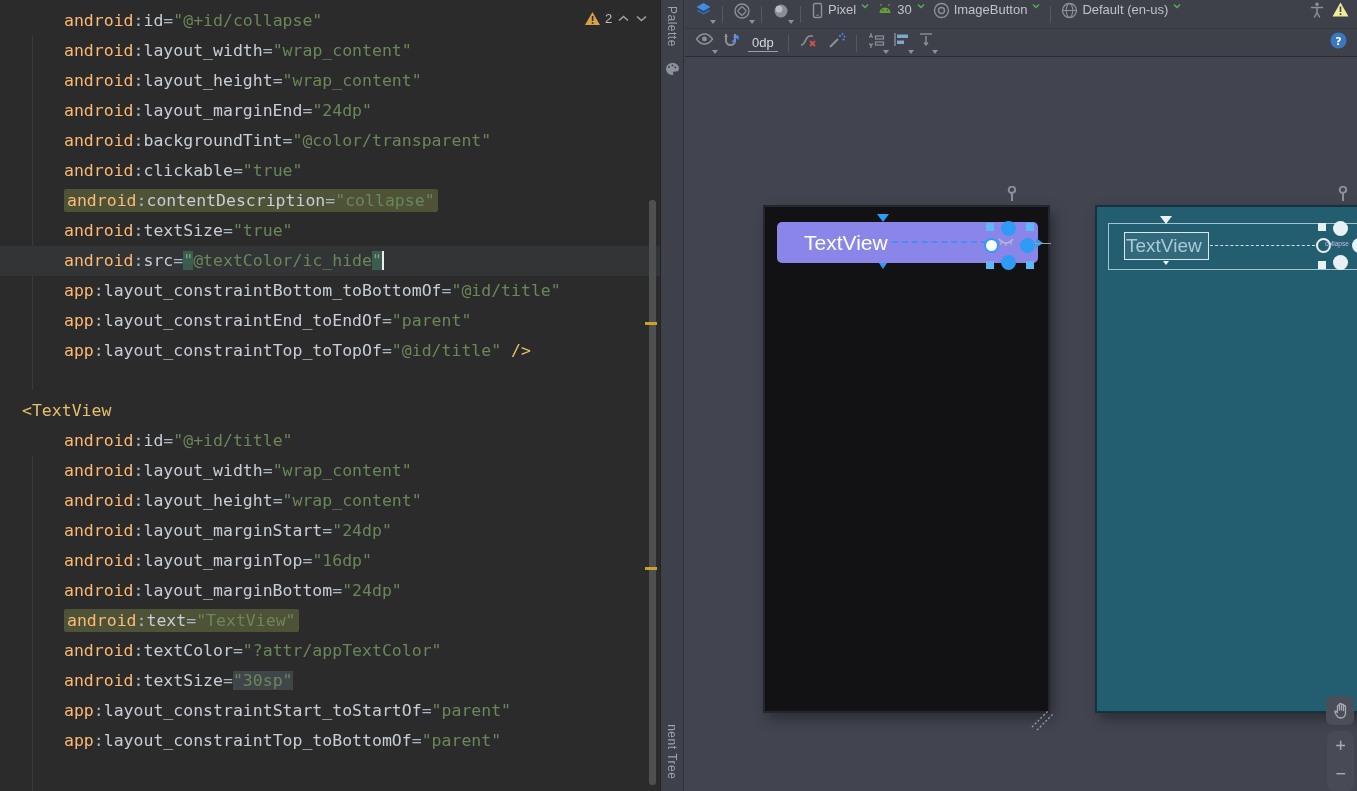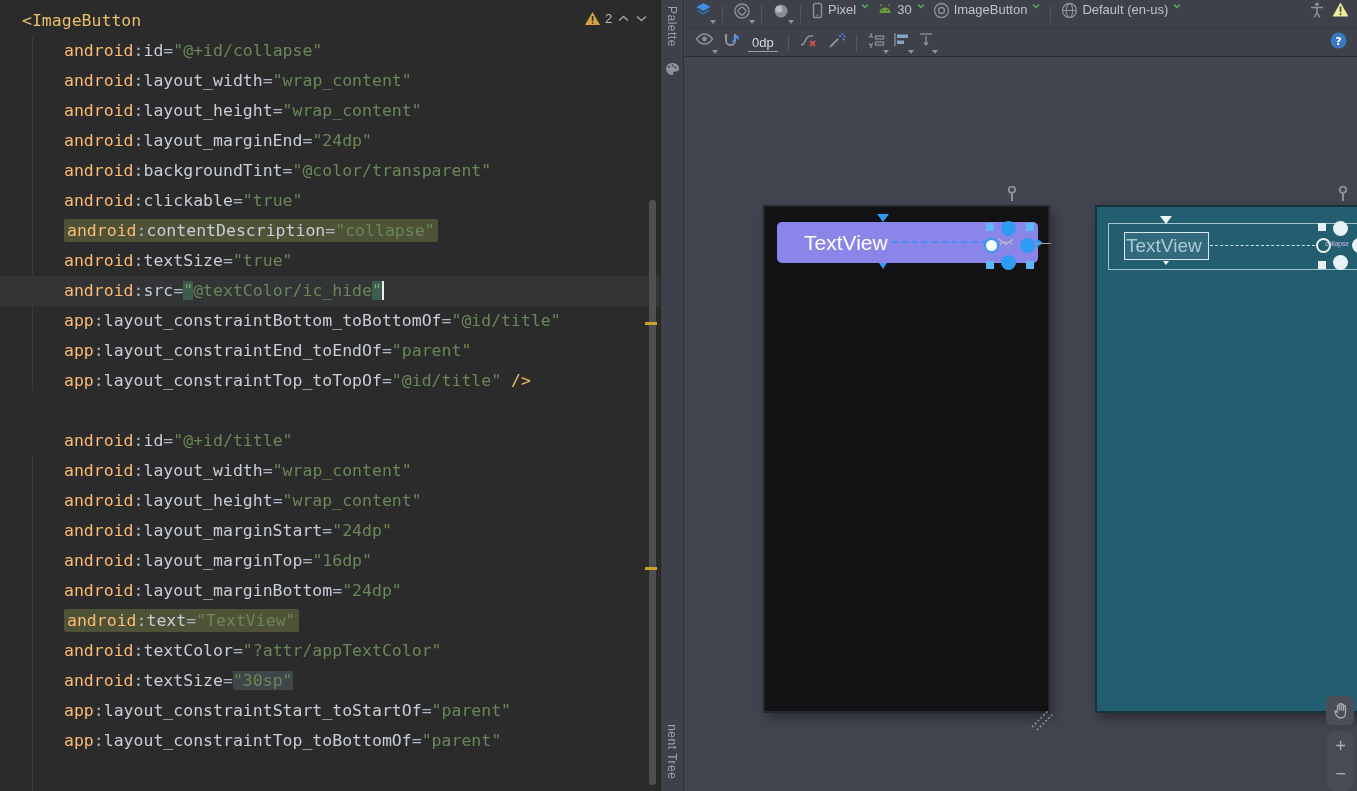--- a/index.html
+++ b/index.html
@@ -124,34 +124,34 @@
   .zoom-panel .zbtn { display:block; color:#A8ABB2; font-size:17px; height:28px;
               line-height:28px; font-family:"DejaVu Sans Mono", monospace; }
 </style>
 </head>
 <body>
 
 <div class="editor">
   <div class="indent-guide" style="top:36px;height:354px;"></div>
   <div class="indent-guide" style="top:456px;height:335px;"></div>
   <div class="code-area">
-      <div class="code-line" style="padding-left: 22px;"><span class="tk-tag">&lt;ImageButton</span></div>
       <div class="code-line" style="padding-left: 64px;"><span class="tk-ns">android</span><span class="tk-pn">:</span><span class="tk-at">id</span><span class="tk-eq">=</span><span class="tk-vl">"@+id/collapse"</span></div>
       <div class="code-line" style="padding-left: 64px;"><span class="tk-ns">android</span><span class="tk-pn">:</span><span class="tk-at">layout_width</span><span class="tk-eq">=</span><span class="tk-vl">"wrap_content"</span></div>
       <div class="code-line" style="padding-left: 64px;"><span class="tk-ns">android</span><span class="tk-pn">:</span><span class="tk-at">layout_height</span><span class="tk-eq">=</span><span class="tk-vl">"wrap_content"</span></div>
       <div class="code-line" style="padding-left: 64px;"><span class="tk-ns">android</span><span class="tk-pn">:</span><span class="tk-at">layout_marginEnd</span><span class="tk-eq">=</span><span class="tk-vl">"24dp"</span></div>
       <div class="code-line" style="padding-left: 64px;"><span class="tk-ns">android</span><span class="tk-pn">:</span><span class="tk-at">backgroundTint</span><span class="tk-eq">=</span><span class="tk-vl">"@color/transparent"</span></div>
       <div class="code-line" style="padding-left: 64px;"><span class="tk-ns">android</span><span class="tk-pn">:</span><span class="tk-at">clickable</span><span class="tk-eq">=</span><span class="tk-vl">"true"</span></div>
       <div class="code-line" style="padding-left: 64px;"><span class="hl-search"><span class="tk-ns">android</span><span class="tk-pn">:</span><span class="tk-at">contentDescription</span><span class="tk-eq">=</span><span class="tk-vl">"collapse"</span></span></div>
       <div class="code-line" style="padding-left: 64px;"><span class="tk-ns">android</span><span class="tk-pn">:</span><span class="tk-at">textSize</span><span class="tk-eq">=</span><span class="tk-vl">"true"</span></div>
       <div class="code-line cur" style="padding-left: 64px;"><span class="tk-ns">android</span><span class="tk-pn">:</span><span class="tk-at">src</span><span class="tk-eq">=</span><span class="tk-qs">"</span><span class="tk-vl">@textColor/ic_hide</span><span class="tk-qs">"</span><span class="caret"></span></div>
       <div class="code-line" style="padding-left: 64px;"><span class="tk-ns">app</span><span class="tk-pn">:</span><span class="tk-at">layout_constraintBottom_toBottomOf</span><span class="tk-eq">=</span><span class="tk-vl">"@id/title"</span></div>
       <div class="code-line" style="padding-left: 64px;"><span class="tk-ns">app</span><span class="tk-pn">:</span><span class="tk-at">layout_constraintEnd_toEndOf</span><span class="tk-eq">=</span><span class="tk-vl">"parent"</span></div>
       <div class="code-line" style="padding-left: 64px;"><span class="tk-ns">app</span><span class="tk-pn">:</span><span class="tk-at">layout_constraintTop_toTopOf</span><span class="tk-eq">=</span><span class="tk-vl">"@id/title"</span><span class="tk-pl"> </span><span class="tk-tag">/&gt;</span></div>
       <div class="code-line" style="padding-left: 22px;"></div>
+      <div class="code-line" style="padding-left: 22px;"><span class="tk-tag">&lt;TextView</span></div>
       <div class="code-line" style="padding-left: 64px;"><span class="tk-ns">android</span><span class="tk-pn">:</span><span class="tk-at">id</span><span class="tk-eq">=</span><span class="tk-vl">"@+id/title"</span></div>
       <div class="code-line" style="padding-left: 64px;"><span class="tk-ns">android</span><span class="tk-pn">:</span><span class="tk-at">layout_width</span><span class="tk-eq">=</span><span class="tk-vl">"wrap_content"</span></div>
       <div class="code-line" style="padding-left: 64px;"><span class="tk-ns">android</span><span class="tk-pn">:</span><span class="tk-at">layout_height</span><span class="tk-eq">=</span><span class="tk-vl">"wrap_content"</span></div>
       <div class="code-line" style="padding-left: 64px;"><span class="tk-ns">android</span><span class="tk-pn">:</span><span class="tk-at">layout_marginStart</span><span class="tk-eq">=</span><span class="tk-vl">"24dp"</span></div>
       <div class="code-line" style="padding-left: 64px;"><span class="tk-ns">android</span><span class="tk-pn">:</span><span class="tk-at">layout_marginTop</span><span class="tk-eq">=</span><span class="tk-vl">"16dp"</span></div>
       <div class="code-line" style="padding-left: 64px;"><span class="tk-ns">android</span><span class="tk-pn">:</span><span class="tk-at">layout_marginBottom</span><span class="tk-eq">=</span><span class="tk-vl">"24dp"</span></div>
       <div class="code-line" style="padding-left: 64px;"><span class="hl-search"><span class="tk-ns">android</span><span class="tk-pn">:</span><span class="tk-at">text</span><span class="tk-eq">=</span><span class="tk-vl">"TextView"</span></span></div>
       <div class="code-line" style="padding-left: 64px;"><span class="tk-ns">android</span><span class="tk-pn">:</span><span class="tk-at">textColor</span><span class="tk-eq">=</span><span class="tk-vl">"?attr/appTextColor"</span></div>
       <div class="code-line" style="padding-left: 64px;"><span class="tk-ns">android</span><span class="tk-pn">:</span><span class="tk-at">textSize</span><span class="tk-eq">=</span><span class="tk-sv">"30sp"</span></div>
       <div class="code-line" style="padding-left: 64px;"><span class="tk-ns">app</span><span class="tk-pn">:</span><span class="tk-at">layout_constraintStart_toStartOf</span><span class="tk-eq">=</span><span class="tk-vl">"parent"</span></div>

